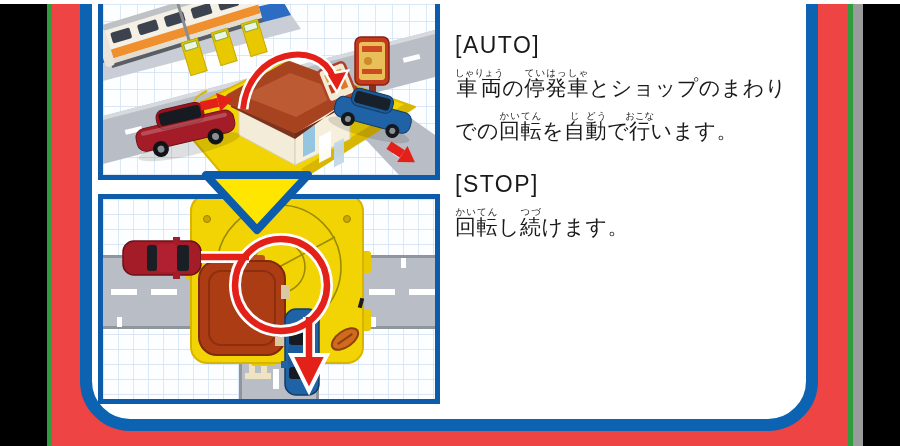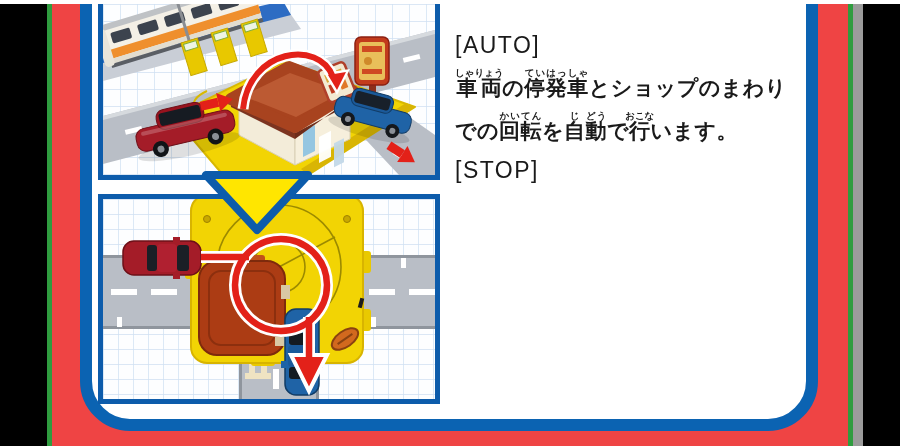--- a/index.html
+++ b/index.html
@@ -31,24 +31,24 @@
   .photo-top    { left:98px; top:-22px; width:342px; height:198px; }
   .photo-bottom { left:98px; top:190px; width:342px; height:210px; }
   .photo svg{ display:block; }
 
   
   .down-arrow{ position:absolute; left:198px; top:166px; width:118px; height:66px; z-index:6; }
 
   
   .sec{ position:absolute; left:455px; color:#1a1a1a; white-space:nowrap; }
   .sec-heading{ font-size:23px; letter-spacing:1.5px; font-weight:500; }
-  .jp-line{ font-size:21px; line-height:1.35; margin-top:9px; letter-spacing:0.5px;font-weight:bold; }
+  .jp-line{ font-size:21px; line-height:1.35; margin-top:9px; letter-spacing:0.5px; }
   .jp-line ruby rt{ font-size:9.5px; letter-spacing:0; }
   #sec-auto{ top:28px; }
-  #sec-stop{ top:153px; }
+  #sec-stop{ top:167px; }
   #sec-go  { top:281px; }
 </style>
 </head>
 <body>
 
 <div class="stage">
 
   <div class="band-left"></div>
   <div class="band-right"></div>
   <div class="gray-right"></div>
@@ -317,18 +317,19 @@
   </div>
 
   <div class="sec" id="sec-auto">
     <div class="sec-heading">[AUTO]</div>
     <div class="jp-line"><ruby>車両<rt>しゃりょう</rt></ruby>の<ruby>停発車<rt>ていはっしゃ</rt></ruby>とショップのまわり</div>
     <div class="jp-line">での<ruby>回転<rt>かいてん</rt></ruby>を<ruby>自<rt>じ</rt></ruby><ruby>動<rt>どう</rt></ruby>で<ruby>行<rt>おこな</rt></ruby>います。</div>
   </div>
 
   <div class="sec" id="sec-stop">
     <div class="sec-heading">[STOP]</div>
+    <div class="jp-line"><ruby>回転<rt>かいてん</rt></ruby>し<ruby>続<rt>つづ</rt></ruby>けます。</div>
   </div>
 
   <div class="sec" id="sec-go">
   </div>
 
 </div>
 
 </body></html>

